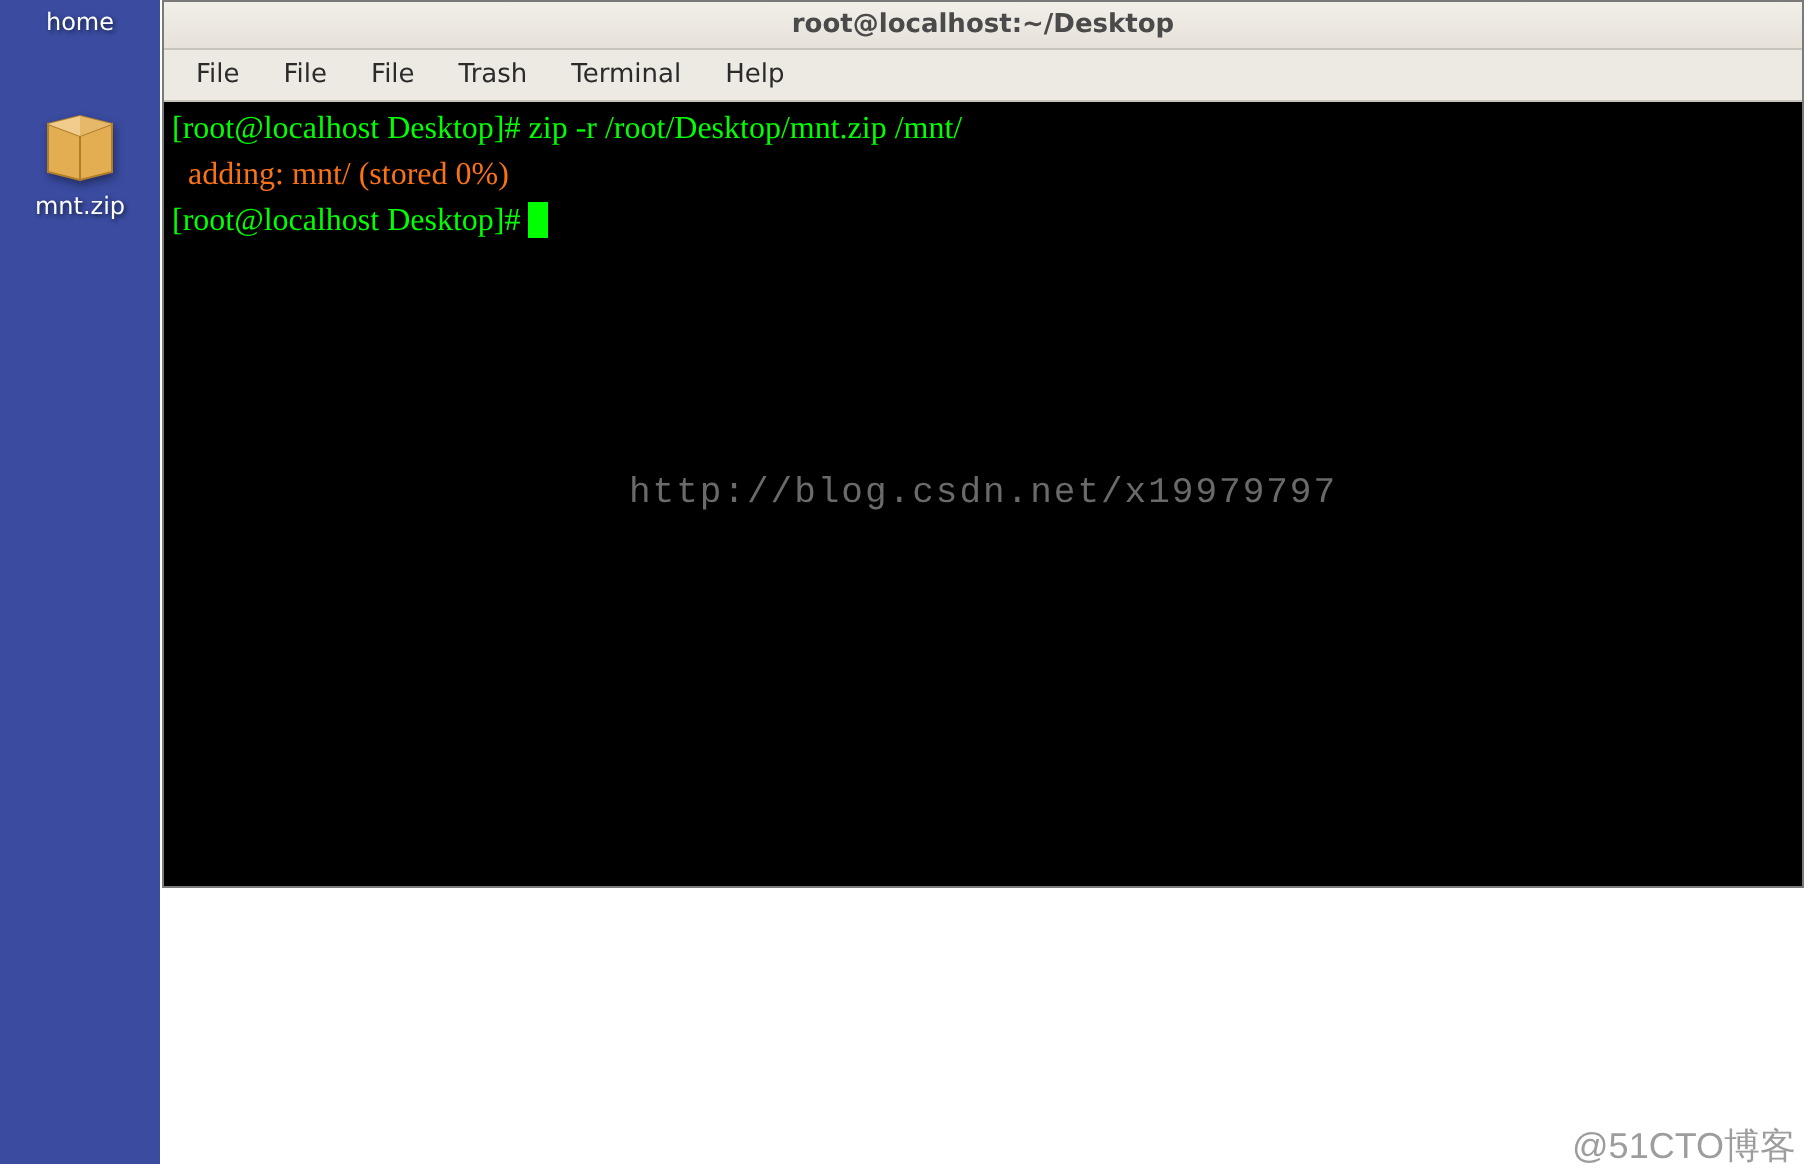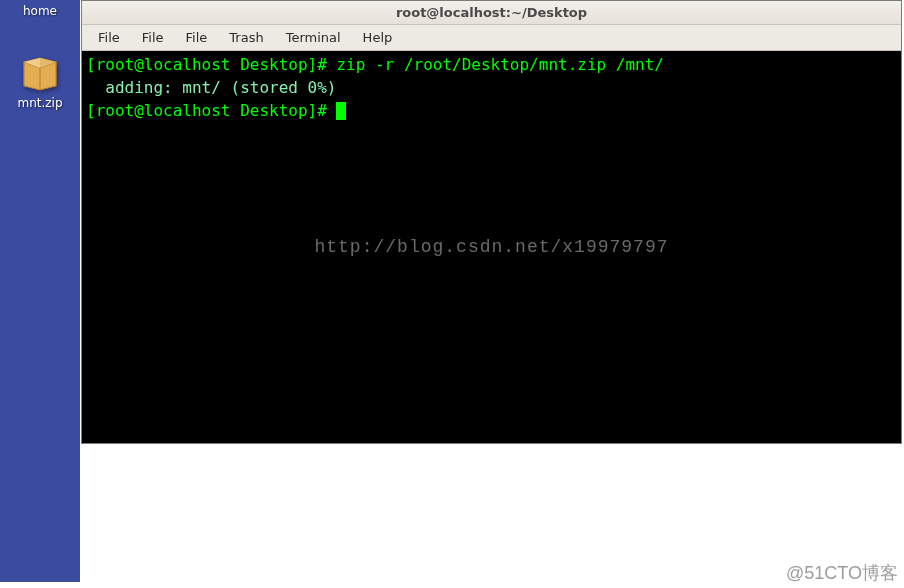--- a/index.html
+++ b/index.html
@@ -82,24 +82,24 @@
     flex: 1;
     background: #000;
     position: relative;
     font-family: "DejaVu Sans Mono", "Liberation Mono", monospace;
     font-size: 16px;
     line-height: 1.45;
     padding: 2px 4px;
     color: #fff;
     overflow: hidden;
   }
-  .term-line { white-space: pre; }
+  .term-line { white-space: pre; font-family: Liberation Serif, serif; }
   .prompt   { color: #00ff00; }
   .cmd      { color: #00ff00; }
-  .output   { color: #86efac; }
+  .output   { color: #f97316; }
   .cursor {
     display: inline-block;
     width: 10px;
     height: 18px;
     background: #00ff00;
     vertical-align: text-bottom;
   }
   .watermark-center {
     position: absolute;
     left: 50%; top: 50%;

